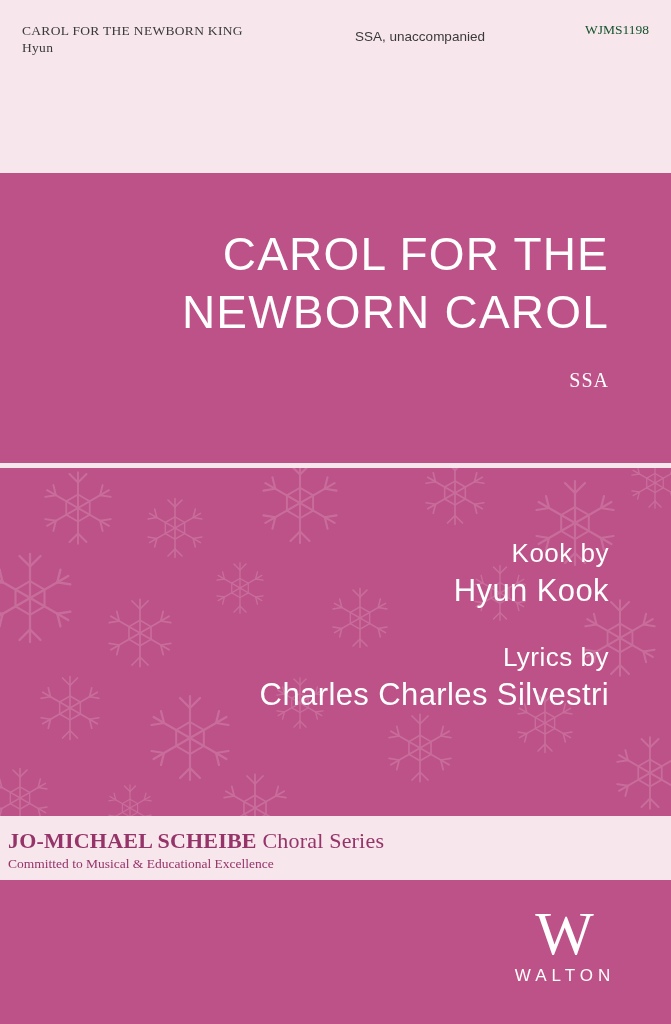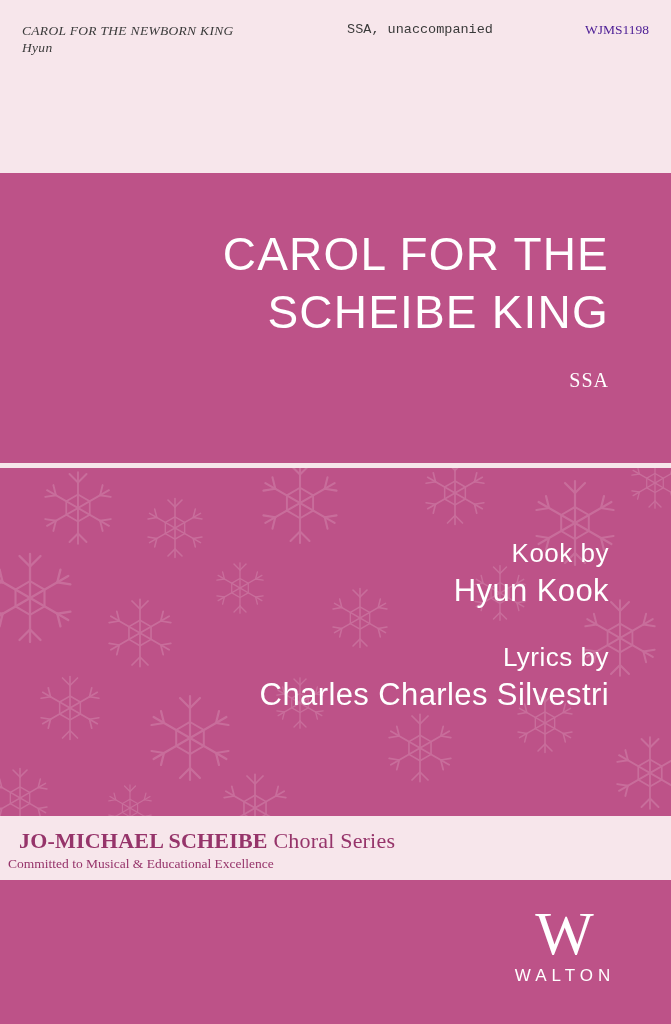--- a/index.html
+++ b/index.html
@@ -32,39 +32,38 @@
   }
   .hdr-left {
     position: absolute;
     left: 22px; top: 0;
     width: 290px;
     color: #3a3a3a;
     font-family: "Liberation Serif", serif;
     font-size: 13.5px;
     letter-spacing: 0.3px;
     line-height: 17px;
-    font-style: italic;
   }
   .hdr-left .line2 {
     display: block;
   }
   .hdr-center {
     position: absolute;
-    left: 300px; top: 0;
+    left: 300px; top: 7px;
     width: 240px;
     text-align: center;
     color: #3a3a3a;
-    font-family: Liberation Mono, monospace;
+    font-family: Liberation Sans, sans-serif;
     font-size: 13.5px;
   }
   .hdr-right {
     position: absolute;
     right: 22px; top: 0;
     text-align: right;
-    color: #4c1d95;
+    color: #14532d;
     font-family: "Liberation Serif", serif;
     font-size: 13.5px;
   }
 
   
   .title-band {
     position: absolute;
     left: 0; top: 173px;
     width: 671px;
     height: 326px;
@@ -157,21 +156,20 @@
     height: 64px;
     background: #f7e6eb;
   }
   .series-title {
     position: absolute;
     left: 8px; top: 12px;
     color: #96346a;
     font-family: "Liberation Serif", serif;
     font-size: 22px;
     letter-spacing: 0.2px;
-    margin-left: 11px;
   }
   .series-title .bold {
     font-weight: bold;
   }
   .series-sub {
     position: absolute;
     left: 8px; top: 40px;
     color: #96346a;
     font-family: "Liberation Serif", serif;
     font-size: 13.5px;
@@ -218,21 +216,21 @@
         <span class="line2">Hyun</span>
       </div>
       <div class="hdr-center">SSA, unaccompanied</div>
       <div class="hdr-right">WJMS1198</div>
     </div>
   </div>
 
   <div class="title-band">
     <div class="title-text">
       <span class="title-line">CAROL FOR THE</span>
-      <span class="title-line">SCHEIBE KING</span>
+      <span class="title-line">NEWBORN CAROL</span>
     </div>
     <div class="voicing">SSA</div>
   </div>
 
   <div class="divider"></div>
 
   <div class="credits-band">
     <svg class="snow-layer" viewBox="0 0 671 348">
       <defs>
         <g id="flake" stroke="#d489ae" stroke-width="2.2" fill="none" stroke-linecap="round">

